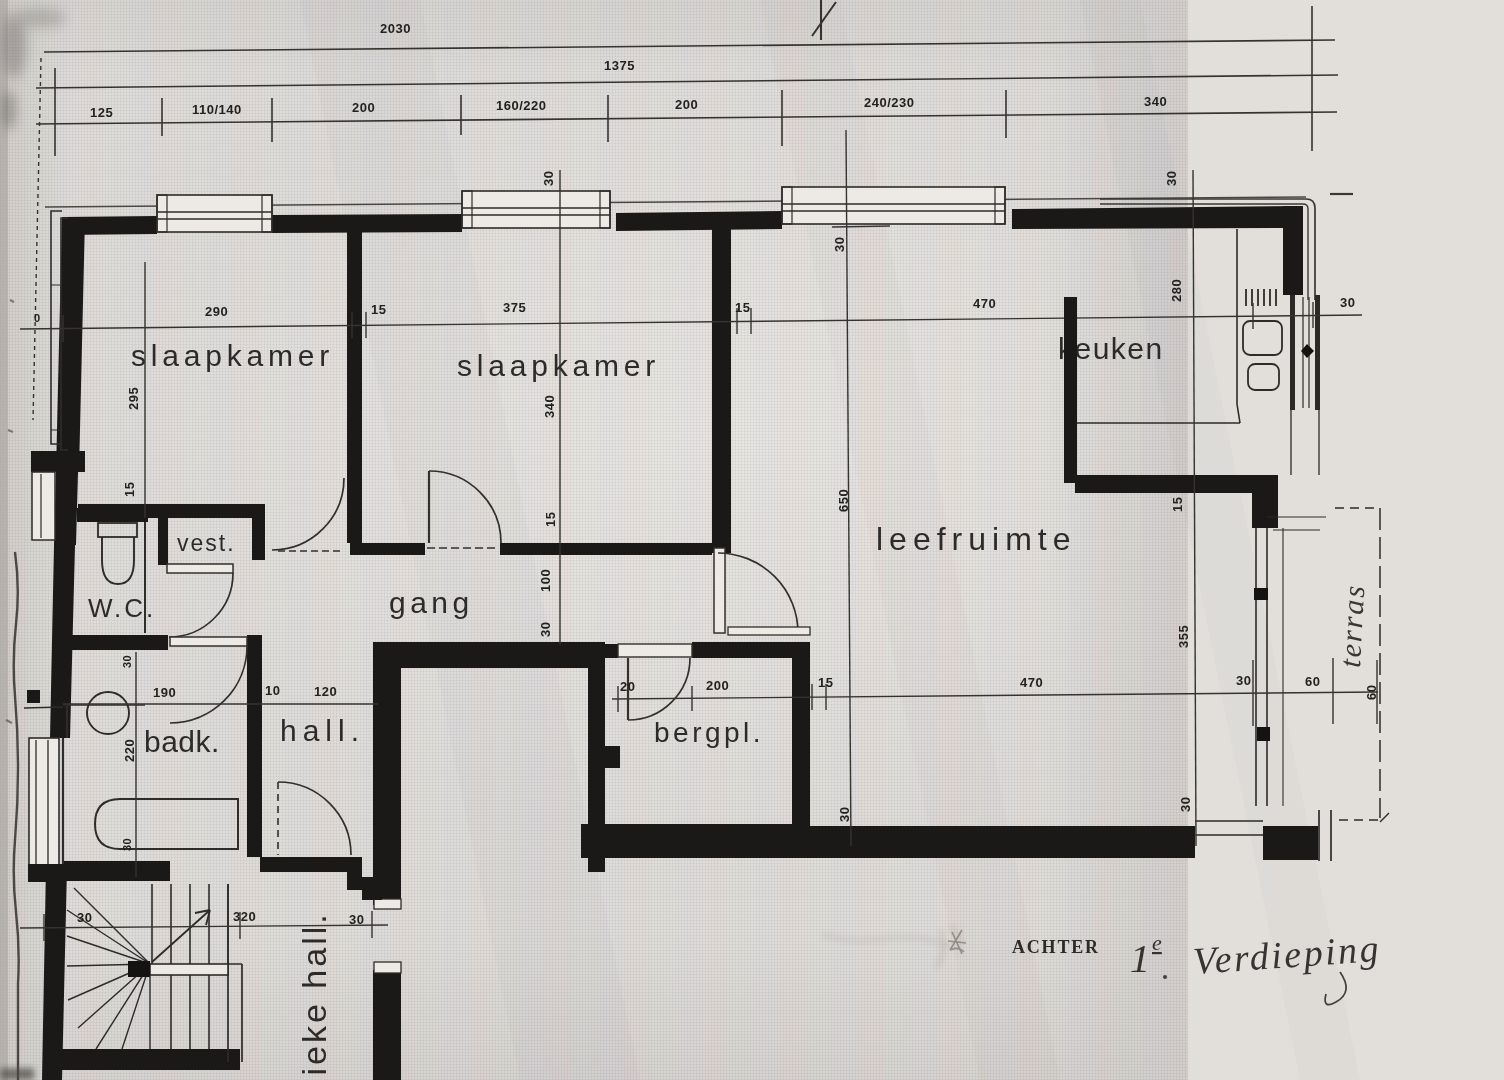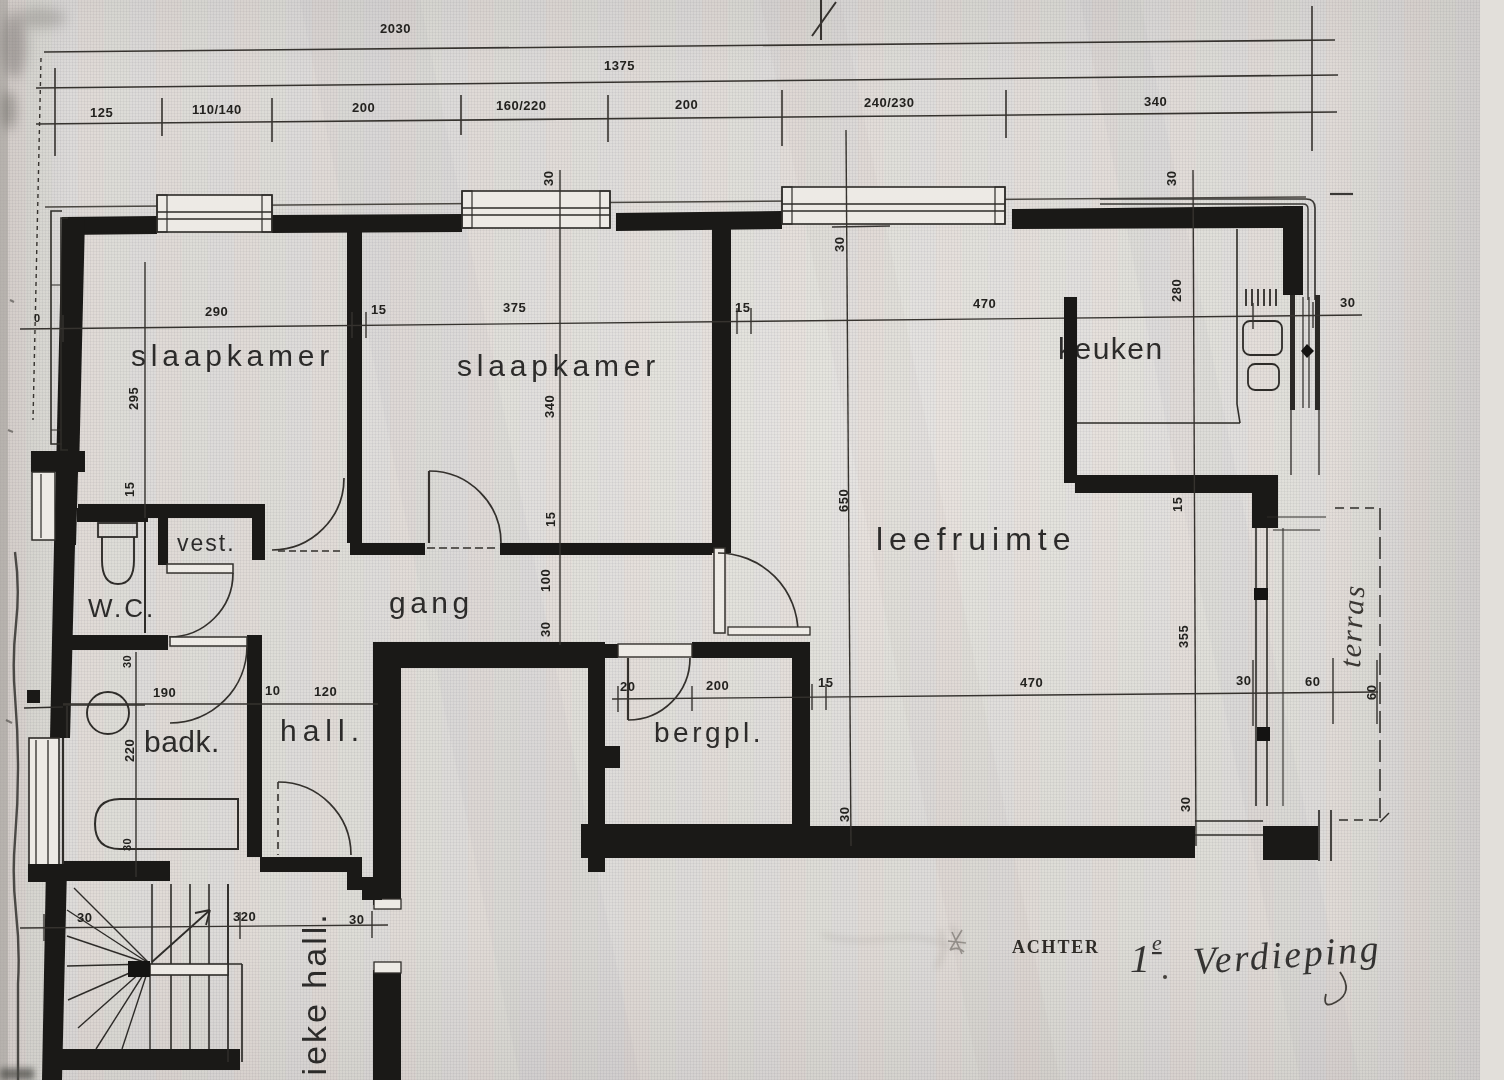--- a/index.html
+++ b/index.html
@@ -1,19 +1,19 @@
 <!DOCTYPE html>
 <html><head>
 <meta charset="utf-8">
 <style>
   html,body{margin:0;padding:0;}
   body{width:1504px;height:1080px;overflow:hidden;
     background:#e2dfda;
     font-family:"Liberation Sans", sans-serif;}
-  #page{position:relative;width:1480px;height:1080px;
+  #page{position:relative;width:1188px;height:1080px;
     background:
       repeating-linear-gradient(90deg, rgba(255,175,175,.035) 0 26px, rgba(175,230,195,.035) 26px 52px, rgba(175,195,255,.04) 52px 78px),
       repeating-linear-gradient(90deg, rgba(80,80,100,.07) 0 1px, rgba(0,0,0,0) 1px 3px),
       repeating-linear-gradient(0deg, rgba(80,80,80,.06) 0 1px, rgba(0,0,0,0) 1px 3px),
       linear-gradient(90deg, rgba(205,201,197,.8) 0, rgba(205,201,197,0) 70px),
       linear-gradient(270deg, rgba(208,204,200,.8) 0, rgba(208,204,200,0) 150px),
       radial-gradient(ellipse 880px 560px at 60% 40%, #e9e6e1 0%, rgba(233,230,225,0) 72%),
       linear-gradient(180deg,#d7d4d0 0%,#dfdcd8 7%,#e0ddd8 86%,#d7d3cf 100%);
   }
   text{fill:#272625;}

